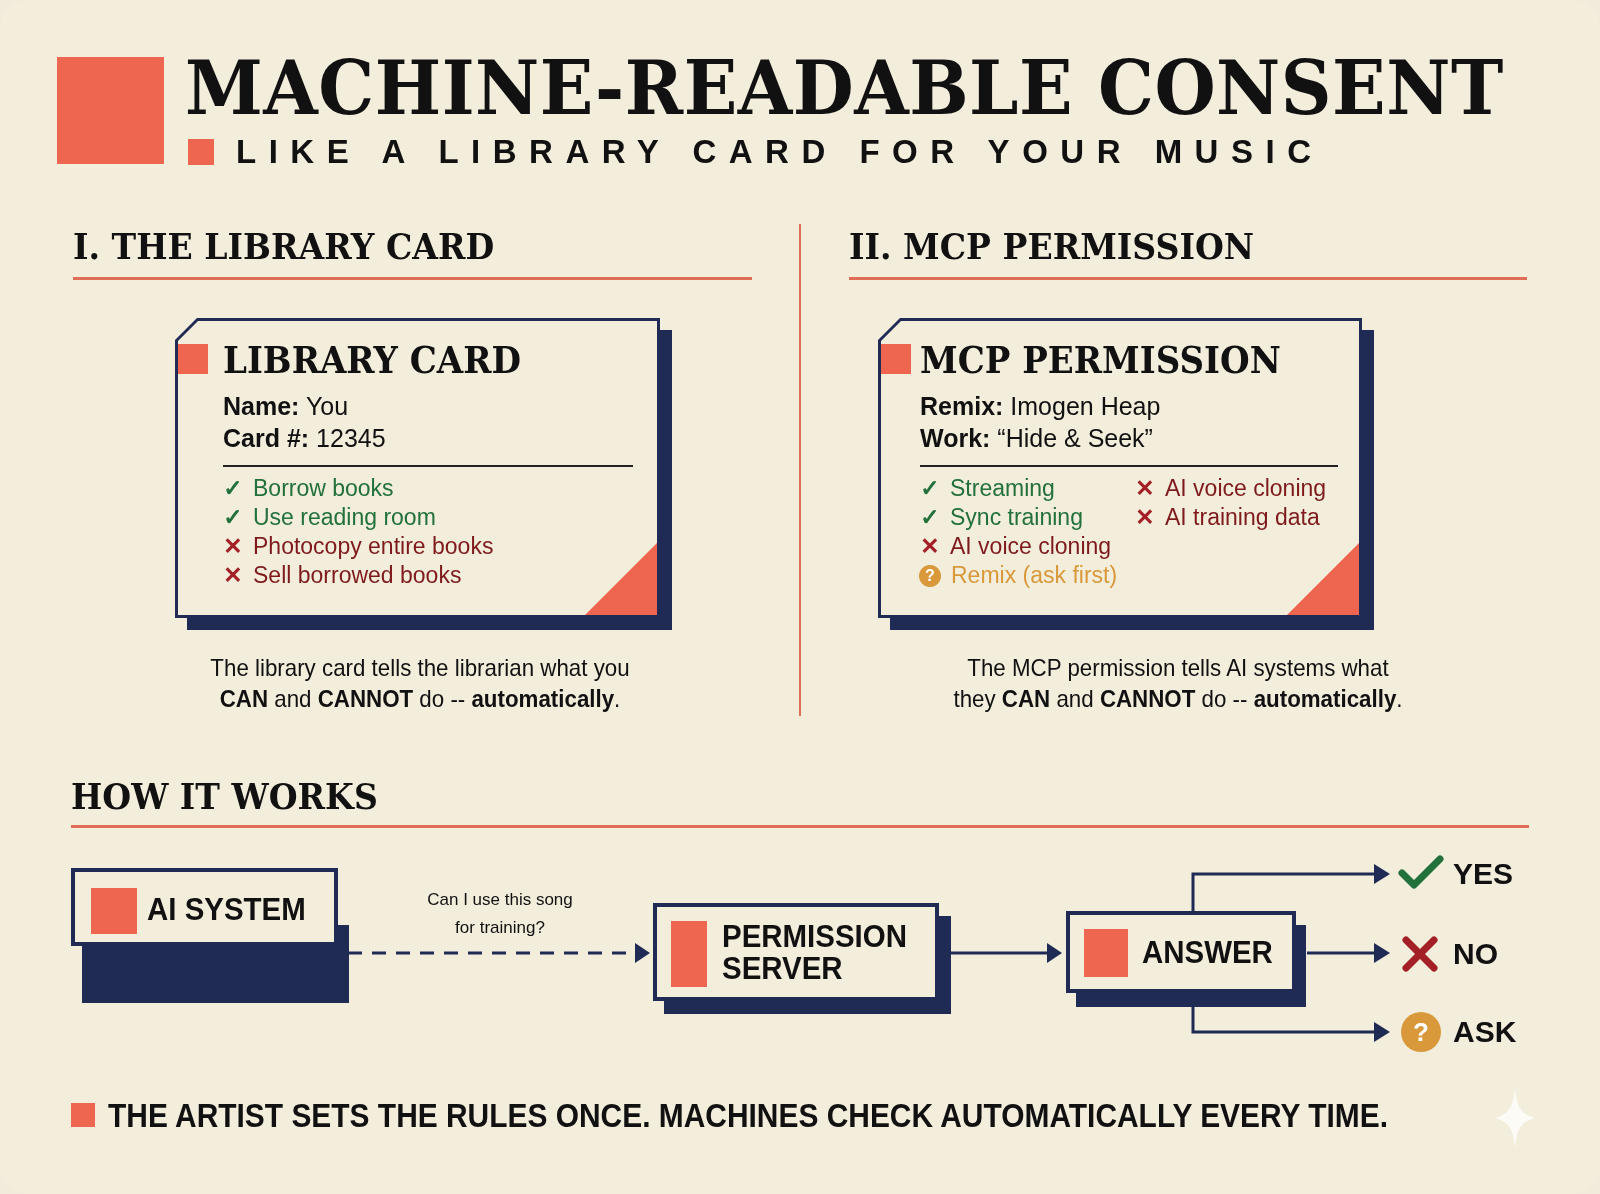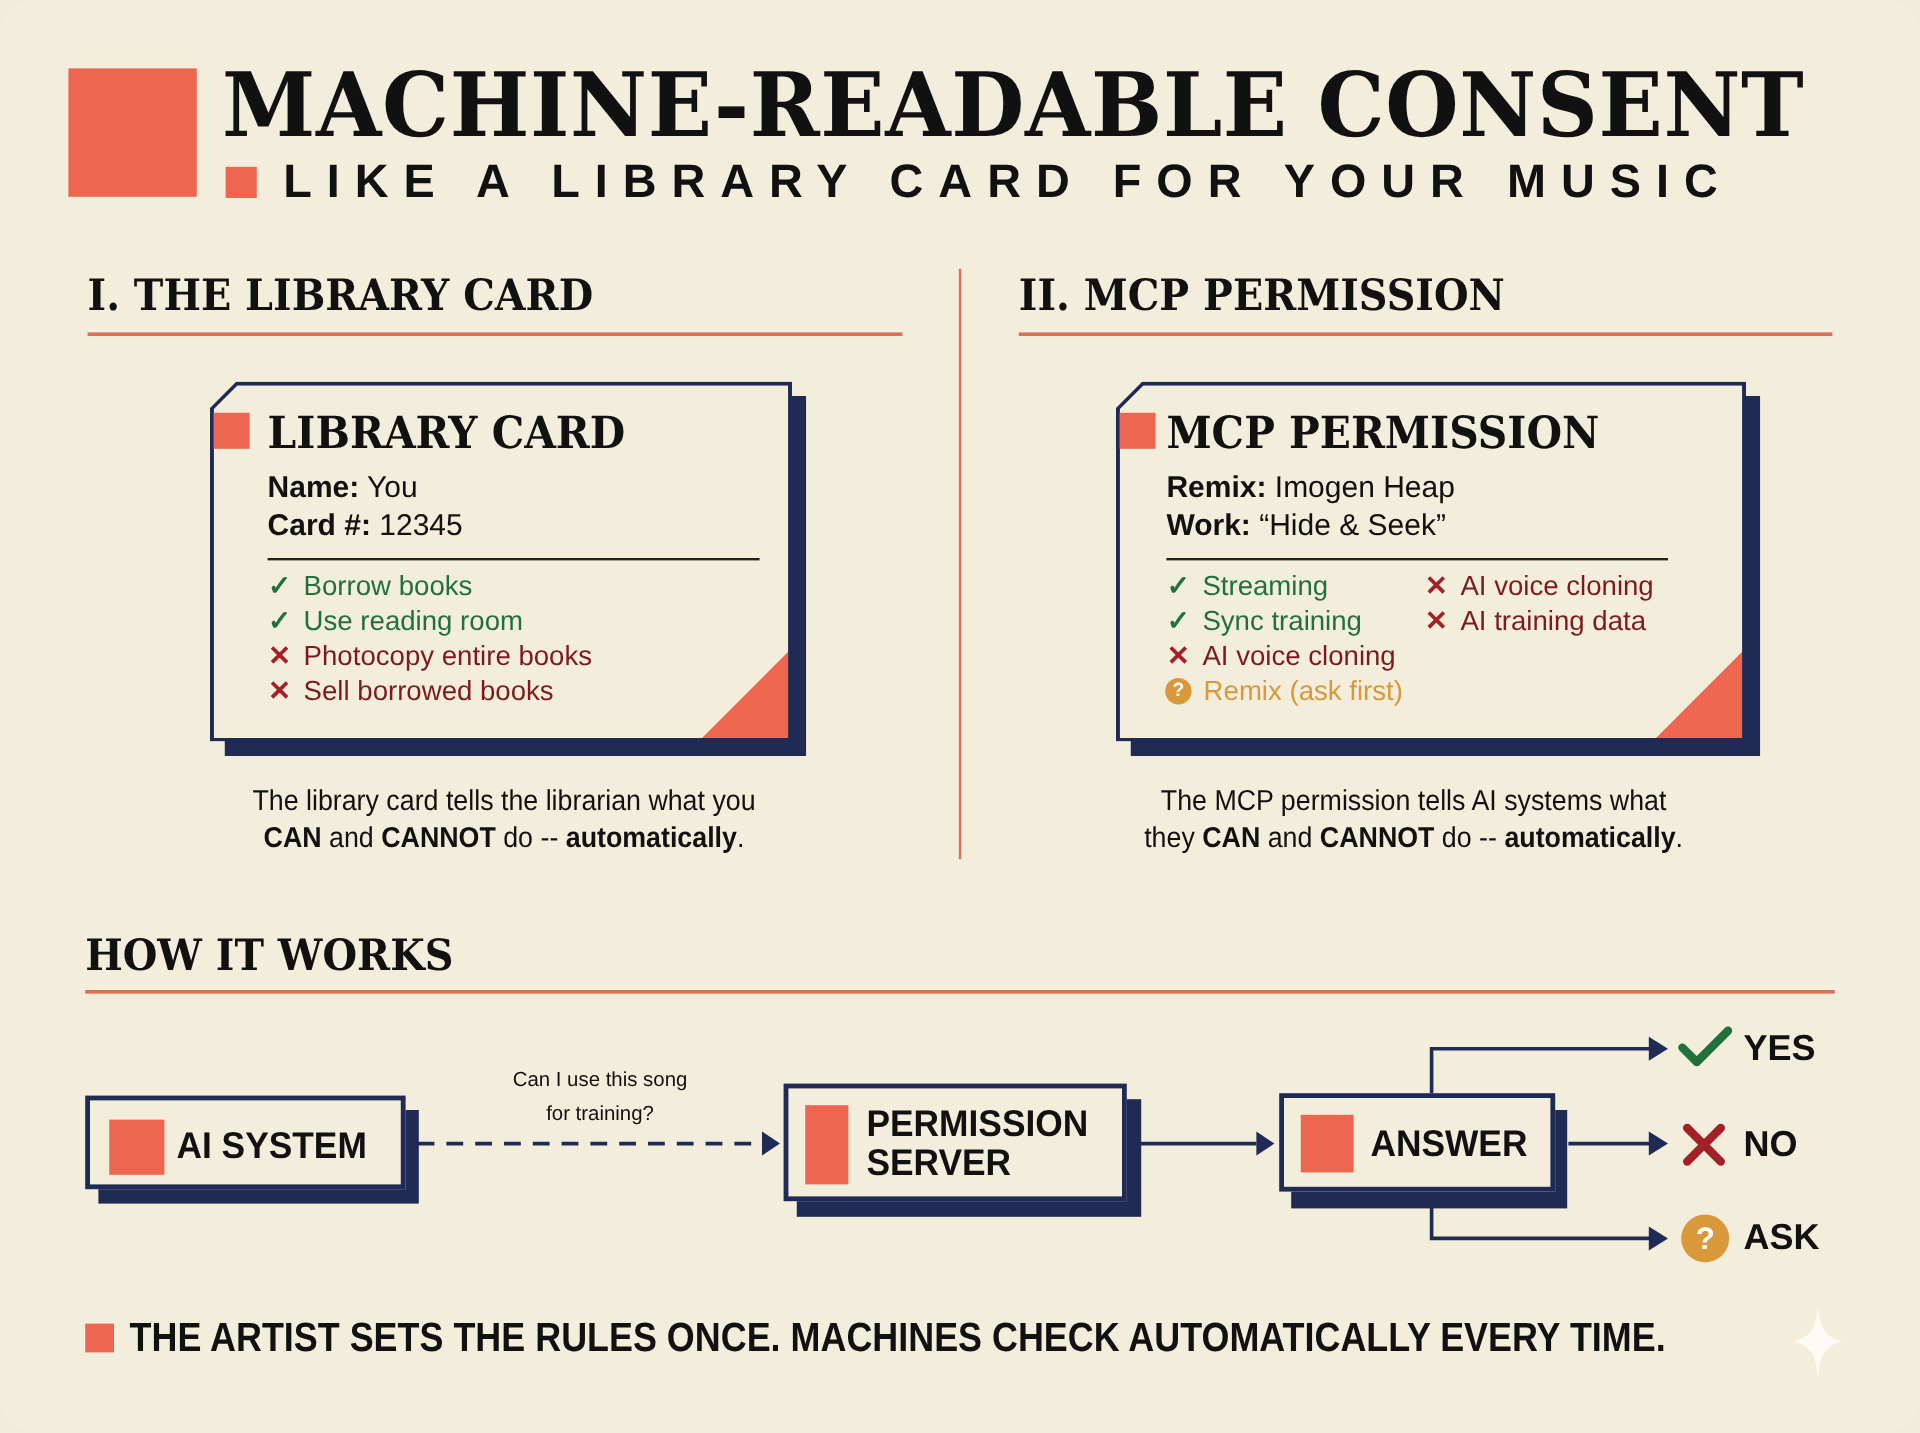--- a/index.html
+++ b/index.html
@@ -16,21 +16,21 @@
 
   
   .hdr-block { position:absolute; left:57px; top:57px; width:107px; height:107px; background:#ef6650; }
   .hdr-title {
     position:absolute; left:185px; top:48px; font-size:74px; font-weight:bold;
     letter-spacing:0.5px; line-height:80px; white-space:nowrap;
     font-family:"DejaVu Serif", serif; transform:scaleX(0.95); transform-origin:left;
   }
   .hdr-sub-block { position:absolute; left:188px; top:139px; width:26px; height:26px; background:#ef6650; }
   .hdr-sub {
-    position:absolute; left:236px; top:134px; font-size:39px; font-weight:bold;
+    position:absolute; left:236px; top:134px; font-size:33px; font-weight:bold;
     letter-spacing:12.5px; white-space:nowrap; line-height:36px;
   }
 
   
   .sec-title {
     position:absolute; font-family:"DejaVu Serif", serif; font-weight:bold;
     font-size:36px; white-space:nowrap; line-height:40px;
     transform:scaleX(0.92); transform-origin:left;
   }
   .sec-rule { position:absolute; height:3px; background:#e06d55; }
@@ -157,21 +157,21 @@
         <span class="ic">✕</span>
         <span>Sell borrowed books</span>
       </div>
   </div>
 
   <div class="caption" style="left:140px; top:652px; width:560px;">
     <div>The library card tells the librarian what you</div>
     <div><b>CAN</b><span> and </span><b>CANNOT</b><span> do -- </span><b>automatically</b><span>.</span></div>
   </div>
 
-  <div class="card-wrap" style="left:930px; top:318px; width:484px; height:300px;padding-left:41px;">
+  <div class="card-wrap" style="left:878px; top:318px; width:484px; height:300px;">
     <div class="card-shadow"></div>
     <div class="card">
       <div class="card-inner">
         <div class="card-corner"></div>
       </div>
     </div>
     <div class="card-flag"></div>
     <div class="card-title" style="left:42px; top:22px;">MCP PERMISSION</div>
     <div class="kv" style="left:42px; top:72px;">
       <b>Remix:</b> <span>Imogen Heap</span>
@@ -233,21 +233,21 @@
     <polyline points="1193,1003 1193,1032 1375,1032" fill="none" stroke="#1f2a55" stroke-width="3"></polyline>
     <polygon points="1374,1022 1390,1032 1374,1042" fill="#1f2a55"></polygon>
   </svg>
 
   <div class="flow-q" style="left:385px; top:886px; width:230px;">
     <div>Can I use this song</div>
     <div>for training?</div>
   </div>
 
   <div class="fbox-shadow" style="left:82px; top:925px; width:267px; height:78px;"></div>
-  <div class="fbox" style="left:71px; top:913px; width:267px; height:78px;">
+  <div class="fbox" style="left:71px; top:868px; width:267px; height:78px;">
     <div class="sq" style="left:16px; top:16px; width:46px; height:46px;"></div>
     <div class="lbl" style="left:72px; top:22px;">AI SYSTEM</div>
   </div>
 
   <div class="fbox-shadow" style="left:664px; top:916px; width:287px; height:98px;"></div>
   <div class="fbox" style="left:653px; top:903px; width:286px; height:98px;">
     <div class="sq" style="left:14px; top:14px; width:36px; height:66px;"></div>
     <div class="lbl" style="left:65px; top:14px;">PERMISSION</div>
     <div class="lbl" style="left:65px; top:46px;">SERVER</div>
   </div>

